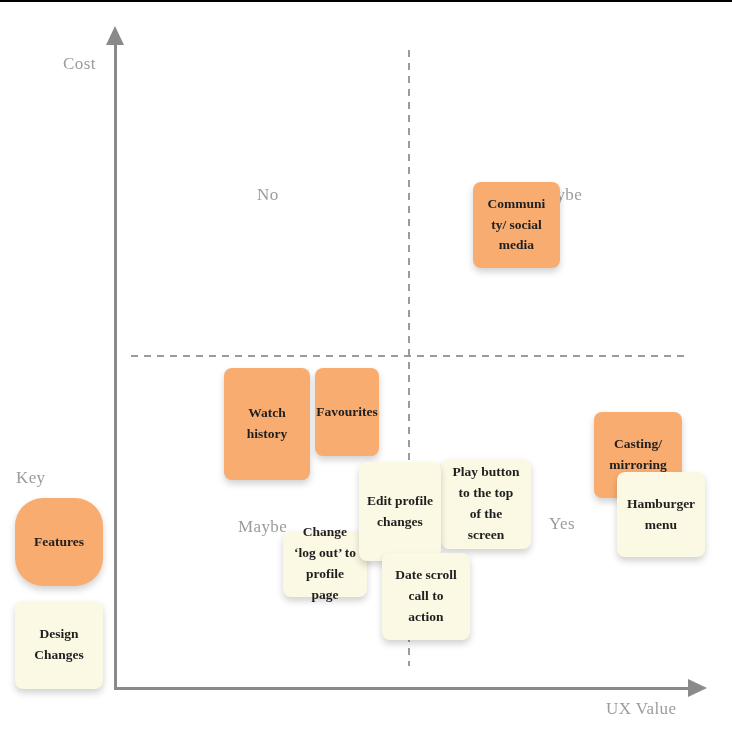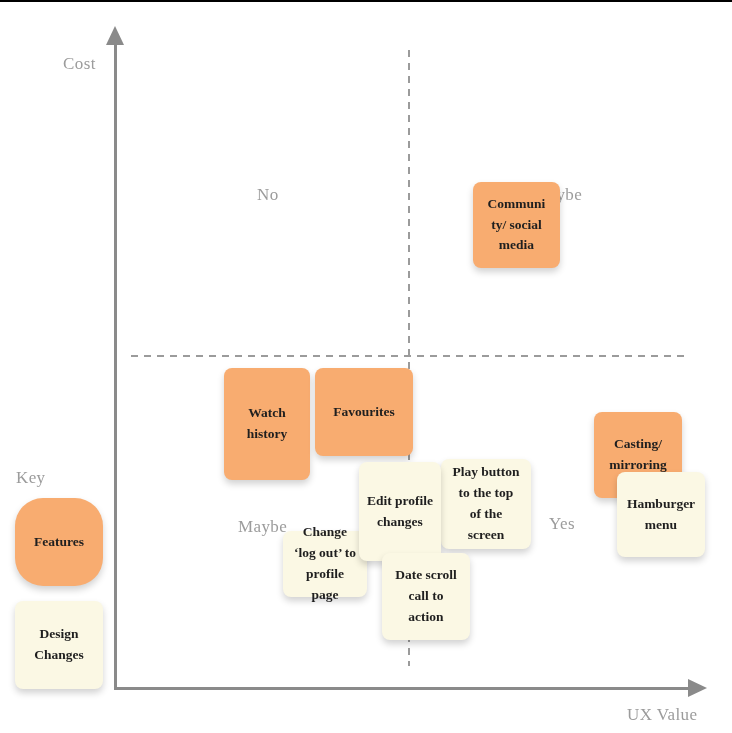--- a/index.html
+++ b/index.html
@@ -19,36 +19,36 @@
     border-left:19px solid var(--axis);}
   
   .v-dash{position:absolute;left:408px;top:50px;width:2px;height:616px;
     background:repeating-linear-gradient(to bottom,var(--dash) 0 7px,transparent 7px 13px);}
   .h-dash{position:absolute;left:131px;top:355px;width:554px;height:2px;
     background:repeating-linear-gradient(to right,var(--dash) 0 7px,transparent 7px 13px);}
   
   .glabel{position:absolute;color:var(--label);font-size:17px;font-weight:400;
     letter-spacing:.4px;white-space:nowrap;}
   .cost-label{left:63px;top:54px;}
-  .ux-label{left:627px;top:699px;margin-top:6px;}
+  .ux-label{left:606px;top:699px;}
   .no-label{left:257px;top:185px;}
   .maybe-top-label{left:533px;top:185px;}
   .maybe-bottom-label{left:238px;top:517px;}
   .yes-label{left:549px;top:514px;}
   .key-label{left:16px;top:468px;}
   
   .note{position:absolute;border-radius:8px;display:flex;align-items:center;justify-content:center;
     text-align:center;white-space:pre-line;color:var(--note-text);
     font-size:13.5px;font-weight:600;line-height:1.55;padding:2px;box-sizing:border-box;
     box-shadow:0 4px 7px rgba(0,0,0,.18);}
   .orange{background:var(--orange);}
   .cream{background:var(--cream);}
   .note-community{left:425px;top:182px;width:87px;height:86px;margin-left:48px;}
   .note-watch-history{left:224px;top:368px;width:86px;height:112px;}
-  .note-favourites{left:315px;top:368px;width:98px;height:88px;}
+  .note-favourites{left:315px;top:368px;width:64px;height:88px;}
   .note-casting{left:594px;top:368px;width:88px;height:86px;margin-top:44px;}
   .note-play-button{left:441px;top:459px;width:90px;height:90px;}
   .note-change-logout{left:283px;top:531px;width:84px;height:66px;}
   .note-edit-profile{left:359px;top:462px;width:82px;height:99px;}
   .note-date-scroll{left:382px;top:553px;width:88px;height:87px;}
   .note-hamburger{left:617px;top:472px;width:88px;height:85px;}
   .key-swatch-features{left:15px;top:498px;width:88px;height:88px;border-radius:28px;}
   .key-swatch-design{left:15px;top:601px;width:88px;height:88px;}
 </style>
 </head>

